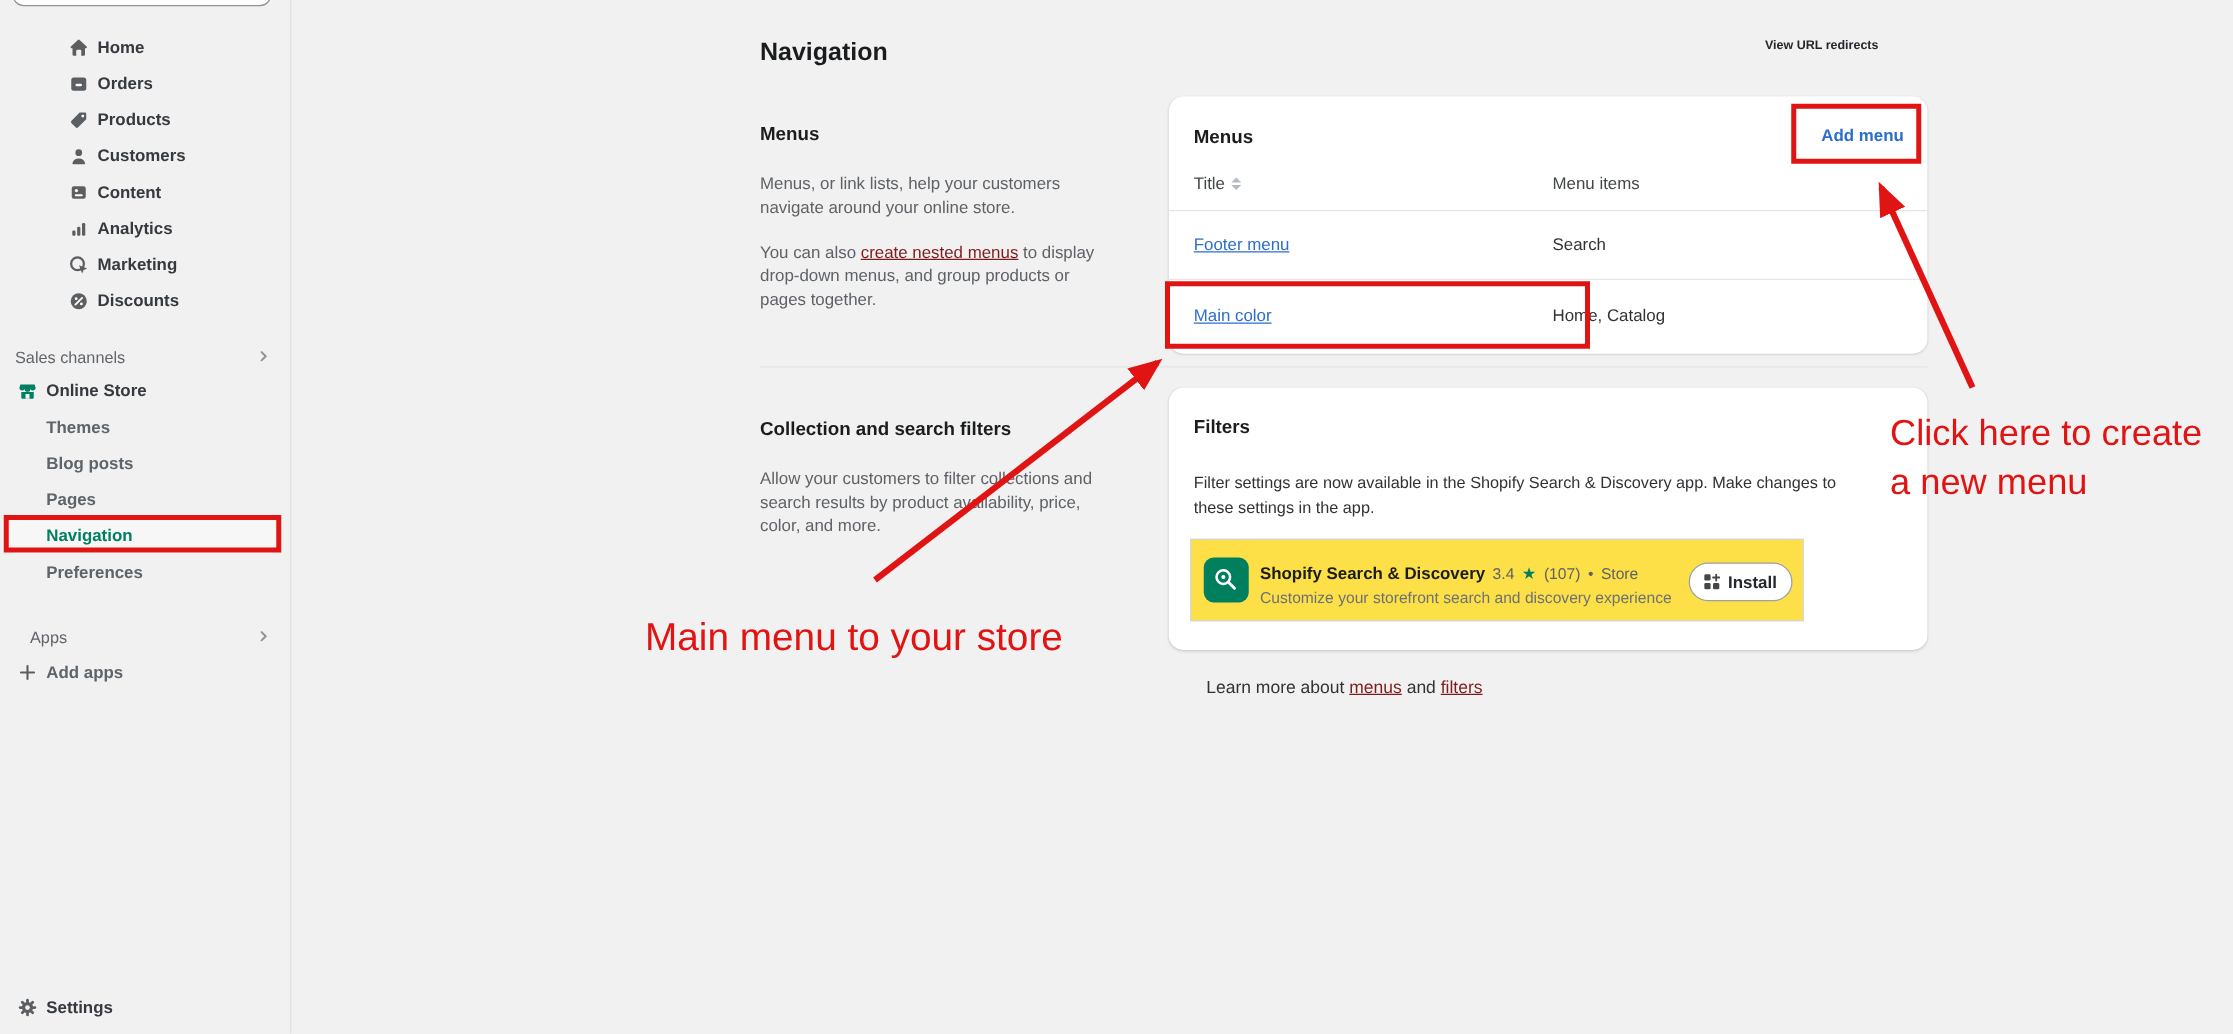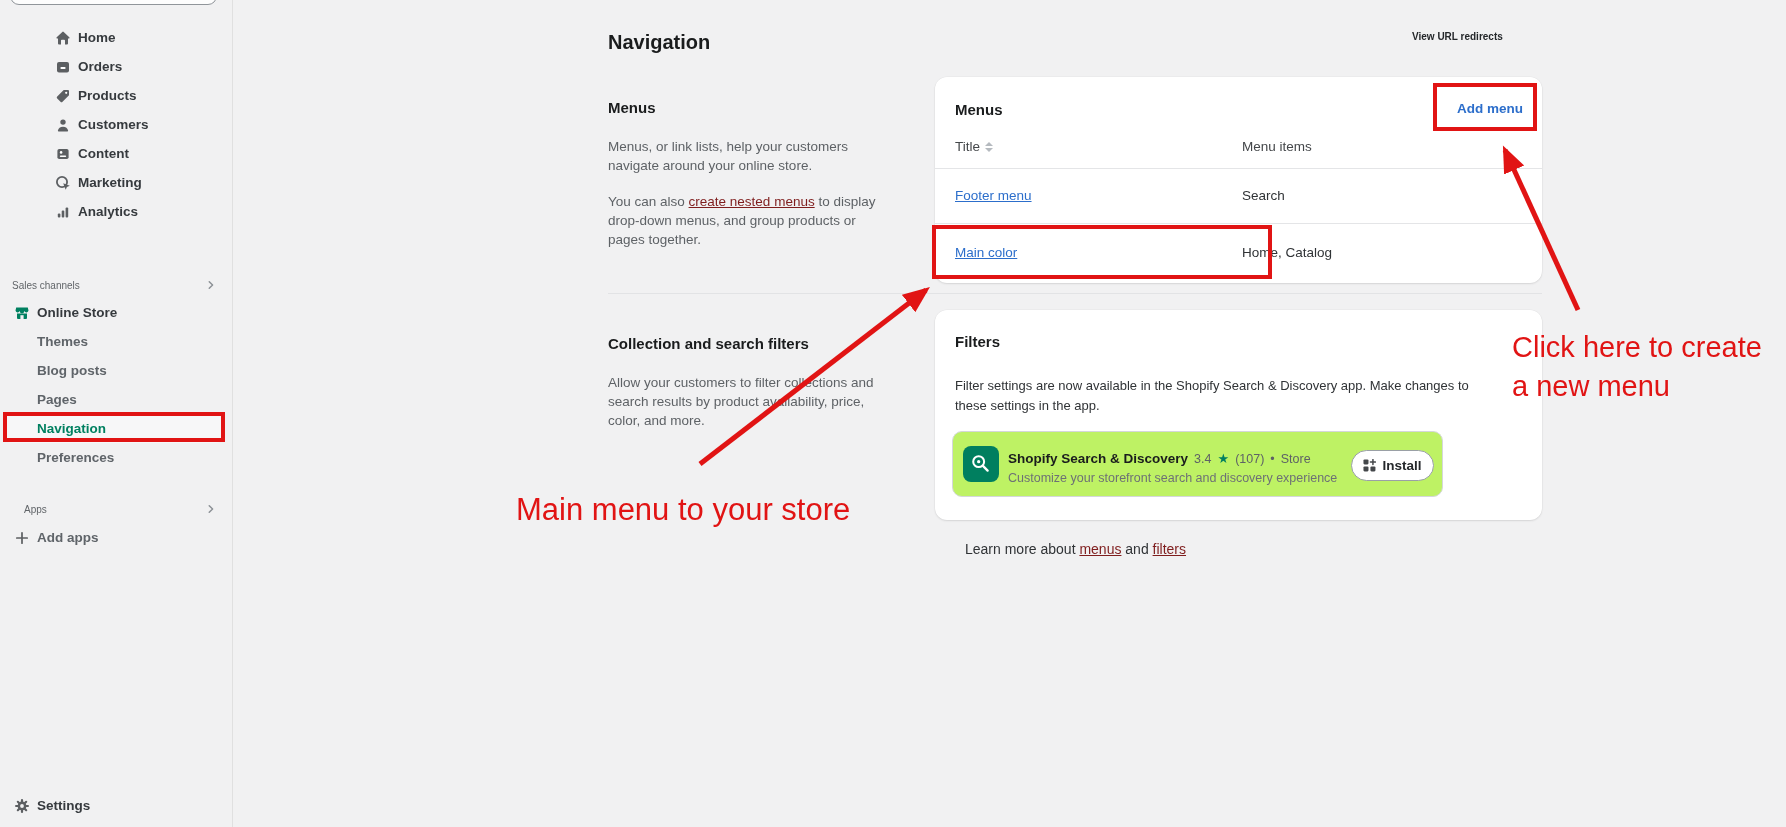--- a/index.html
+++ b/index.html
@@ -23,21 +23,21 @@
   .nav-group { position:absolute; left:0; right:0; }
   .nav-item {
     height:29px; display:flex; align-items:center; padding-left:13px;
     font-size:13.5px; font-weight:600; color:#363a3e; cursor:pointer;
   }
   .nav-item .ico { width:18px; height:18px; display:flex; align-items:center; justify-content:center; margin-right:6px; flex:0 0 18px; }
   .nav-item.sub { padding-left:37px; color:#5f6469; font-weight:600; }
   .nav-item.sub.selected { background:#f7f7f8; border-radius:8px; margin:0 8px 0 4px; padding-left:33px; color:#008060; }
   .nav-label-row {
     height:24px; display:flex; align-items:center; justify-content:space-between;
-    padding:0 14px 0 12px; font-size:10px; color:#616569; font-weight:500; cursor:pointer;
+    padding:0 14px 0 12px; font-size:13px; color:#616569; font-weight:500; cursor:pointer;
   }
   .g-main { top:23px;padding-left:41px; }
   .g-sales-label { top:273px; }
   .g-online { top:298px; }
   .g-apps-label { top:497px;padding-left:12px; }
   .g-addapps { top:523px; }
   .g-settings { top:791px; }
 
   
   .page-title { position:absolute; left:608px; top:31px; font-size:20px; font-weight:700; color:#1a1c1d; }
@@ -66,21 +66,21 @@
 
   .caret-sort { display:inline-flex; flex-direction:column; gap:2px; }
   .caret-sort i { display:block; width:0; height:0; border-left:4px solid transparent; border-right:4px solid transparent; }
   .caret-up { border-bottom:4px solid #b5babf; }
   .caret-down { border-top:4px solid #b5babf; }
 
   .filters-para { position:absolute; left:20px; top:66px; width:535px; font-size:13px; line-height:20px; color:#303336; }
 
   .app-box {
     position:absolute; left:17px; top:121px; width:491px; height:66px;
-    border:1px solid #d4d7da; border-radius:10px; background:#bef264;
+    border:1px solid #d4d7da; border-radius:0; background:#fde047;
   }
   .app-icon {
     position:absolute; left:10px; top:14px; width:36px; height:36px;
     border-radius:8px; background:#007f5f; display:flex; align-items:center; justify-content:center;
   }
   .app-title-row { position:absolute; left:55px; top:19px; display:flex; align-items:baseline; gap:6px; white-space:nowrap; }
   .app-name { font-size:13.5px; font-weight:700; color:#1a1c1d; }
   .app-rating { font-size:12.5px; color:#5e6266; }
   .app-star { font-size:13px; color:#007f5f; }
   .app-reviews, .app-free { font-size:12.5px; color:#5e6266; }
@@ -158,37 +158,48 @@
               <rect x="2.4" y="3" width="11.2" height="10" rx="1.8" fill="#5c5f62"></rect>
               <circle cx="6.1" cy="6.4" r="1.3" fill="#fff"></circle>
               <rect x="4.8" y="9.4" width="6.4" height="1.6" rx=".8" fill="#fff"></rect>
             </svg>
         </span>
         <span>Content</span>
       </div>
       <div class="nav-item">
         <span class="ico">
           <svg width="16" height="16" viewBox="0 0 16 16">
-              <circle cx="7" cy="7" r="5.1" fill="none" stroke="#5c5f62" stroke-width="1.8"></circle>
-              <path fill="#5c5f62" d="M8.2 8.2l6.6 2.5-2.9 1.2-1.2 2.9z"></path>
-            </svg>
-        </span>
-        <span>Marketing</span>
-      </div>
-      <div class="nav-item">
-        <span class="ico">
-          <svg width="16" height="16" viewBox="0 0 16 16">
               <g fill="#5c5f62">
                 <rect x="2.8" y="9.4" width="2.6" height="4.2" rx="1"></rect>
                 <rect x="6.7" y="6.4" width="2.6" height="7.2" rx="1"></rect>
                 <rect x="10.6" y="3.4" width="2.6" height="10.2" rx="1"></rect>
               </g>
             </svg>
         </span>
         <span>Analytics</span>
+      </div>
+      <div class="nav-item">
+        <span class="ico">
+          <svg width="16" height="16" viewBox="0 0 16 16">
+              <circle cx="7" cy="7" r="5.1" fill="none" stroke="#5c5f62" stroke-width="1.8"></circle>
+              <path fill="#5c5f62" d="M8.2 8.2l6.6 2.5-2.9 1.2-1.2 2.9z"></path>
+            </svg>
+        </span>
+        <span>Marketing</span>
+      </div>
+      <div class="nav-item">
+        <span class="ico">
+          <svg width="16" height="16" viewBox="0 0 16 16">
+              <circle cx="8" cy="8" r="6.4" fill="#5c5f62"></circle>
+              <line x1="5.3" y1="10.7" x2="10.7" y2="5.3" stroke="#fff" stroke-width="1.5" stroke-linecap="round"></line>
+              <circle cx="5.9" cy="5.9" r="1.1" fill="#fff"></circle>
+              <circle cx="10.1" cy="10.1" r="1.1" fill="#fff"></circle>
+            </svg>
+        </span>
+        <span>Discounts</span>
       </div>
     </div>
 
     <div class="nav-group g-sales-label">
       <div class="nav-label-row">
         <span>Sales channels</span>
         <span>
           <svg width="14" height="14" viewBox="0 0 16 16">
               <path d="M6 4.2 9.8 8 6 11.8" fill="none" stroke="#8c9196" stroke-width="1.7" stroke-linecap="round" stroke-linejoin="round"></path>
             </svg>

